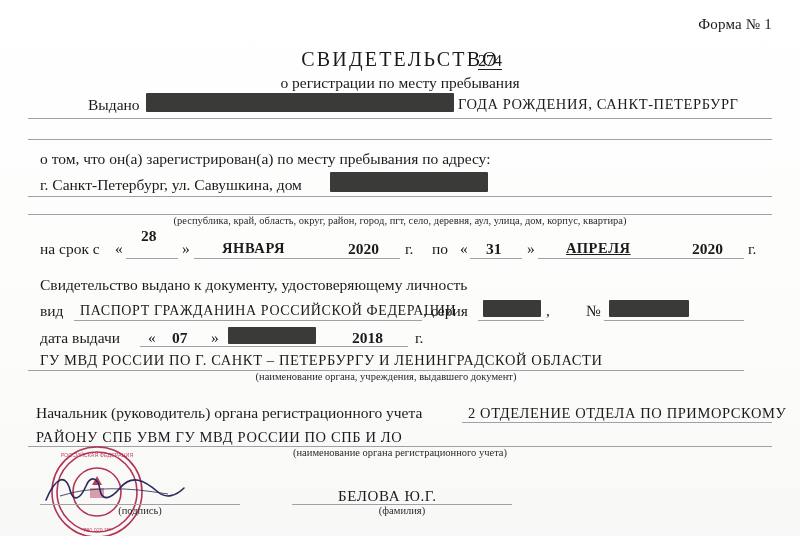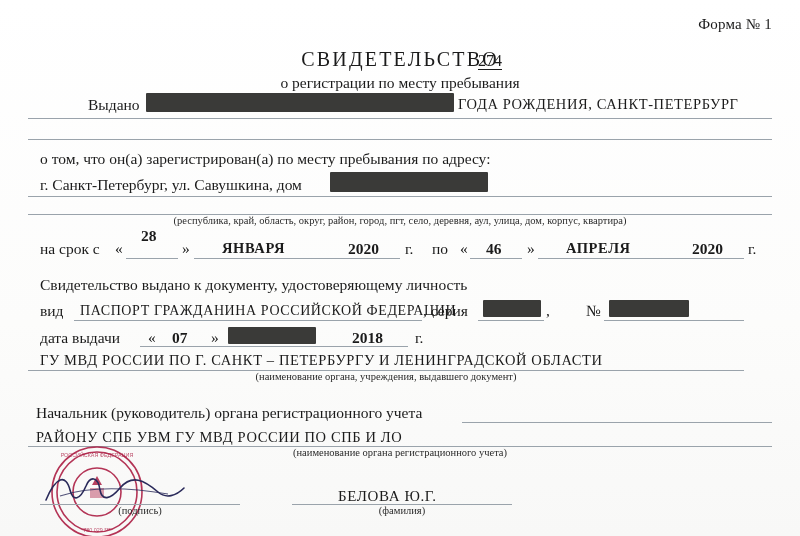--- a/index.html
+++ b/index.html
@@ -128,23 +128,23 @@
 
   <div class="abs lbl" style="left:40px; top:240px;">на срок с</div>
   <div class="abs lbl" style="left:115px; top:240px;">«</div>
   <div class="abs lbl" style="left:141px; top:227px; font-weight:bold;text-align:right;">28</div>
   <div class="abs lbl" style="left:182px; top:240px;">»</div>
   <div class="abs lbl spaced" style="left:222px; top:240px; font-weight:bold; font-size:14.5px;">ЯНВАРЯ</div>
   <div class="abs lbl" style="left:348px; top:240px; font-weight:bold;">2020</div>
   <div class="abs lbl" style="left:405px; top:240px;">г.</div>
   <div class="abs lbl" style="left:432px; top:240px;">по</div>
   <div class="abs lbl" style="left:460px; top:240px;">«</div>
-  <div class="abs lbl" style="left:486px; top:240px; font-weight:bold;">46</div>
+  <div class="abs lbl" style="left:486px; top:240px; font-weight:bold;">31</div>
   <div class="abs lbl" style="left:527px; top:240px;">»</div>
-  <div class="abs lbl spaced" style="left:566px; top:240px; font-weight:bold; font-size:14.5px;">АПРЕЛЯ</div>
+  <div class="abs lbl spaced" style="left:566px; top:240px; font-weight:bold; font-size:14.5px;text-decoration:underline;">АПРЕЛЯ</div>
   <div class="abs lbl" style="left:692px; top:240px; font-weight:bold;">2020</div>
   <div class="abs lbl" style="left:748px; top:240px;">г.</div>
 
   <div class="line" style="left:126px; top:258px; width:52px;"></div>
   <div class="line" style="left:194px; top:258px; width:150px;"></div>
   <div class="line" style="left:344px; top:258px; width:56px;"></div>
   <div class="line" style="left:470px; top:258px; width:52px;"></div>
   <div class="line" style="left:538px; top:258px; width:150px;"></div>
   <div class="line" style="left:688px; top:258px; width:56px;"></div>
 
@@ -168,20 +168,21 @@
   <div class="redact" style="left:228px; top:327px; width:88px; height:17px;"></div>
   <div class="abs lbl" style="left:352px; top:329px; font-weight:bold;">2018</div>
   <div class="abs lbl" style="left:415px; top:329px;">г.</div>
   <div class="line" style="left:140px; top:346px; width:268px;"></div>
 
   <div class="abs lbl spaced" style="left:40px; top:352px; font-size:14.5px;">ГУ  МВД  РОССИИ  ПО  Г. САНКТ – ПЕТЕРБУРГУ  И  ЛЕНИНГРАДСКОЙ ОБЛАСТИ</div>
   <div class="line" style="left:28px; top:370px; width:716px;"></div>
   <div class="small-center" style="left:28px; width:716px; top:371px;">(наименование органа, учреждения, выдавшего документ)</div>
 
   <div class="abs lbl" style="left:36px; top:404px;">Начальник (руководитель) органа регистрационного учета</div>
+  <div class="abs lbl spaced" style="left:468px; top:405px; font-size:14.5px;">2 ОТДЕЛЕНИЕ ОТДЕЛА  ПО ПРИМОРСКОМУ</div>
   <div class="line" style="left:462px; top:422px; width:310px;"></div>
 
   <div class="abs lbl spaced" style="left:36px; top:429px; font-size:14.5px;">РАЙОНУ СПБ УВМ  ГУ  МВД  РОССИИ  ПО СПБ  И  ЛО</div>
   <div class="line" style="left:28px; top:446px; width:744px;"></div>
   <div class="small-center" style="left:28px; width:744px; top:447px;">(наименование органа регистрационного учета)</div>
 
   <div class="stamp">
     <svg width="138" height="96" viewBox="0 0 138 96">
       <g stroke="#a8123a" fill="none" stroke-width="1.6" opacity="0.85">
         <circle cx="69" cy="52" r="45"></circle>

